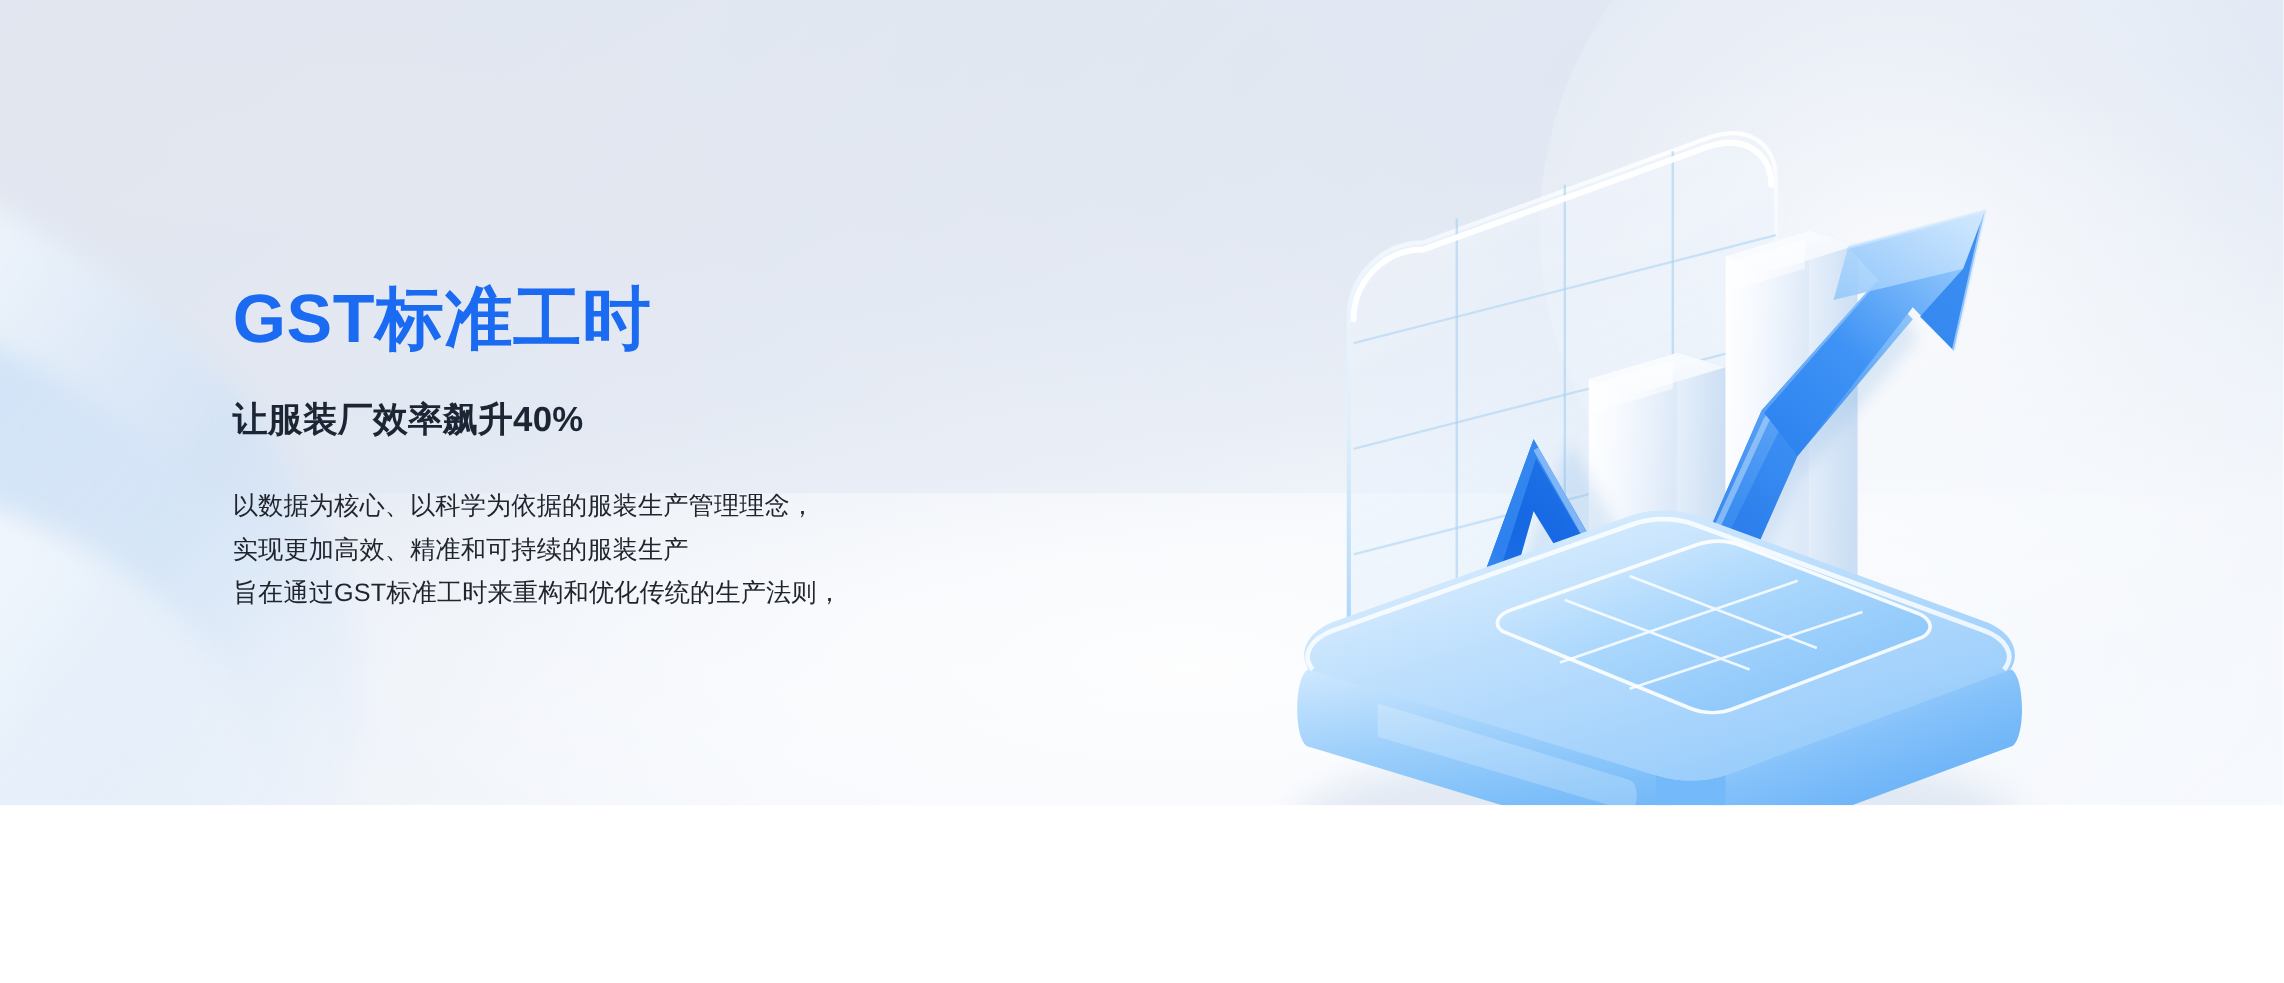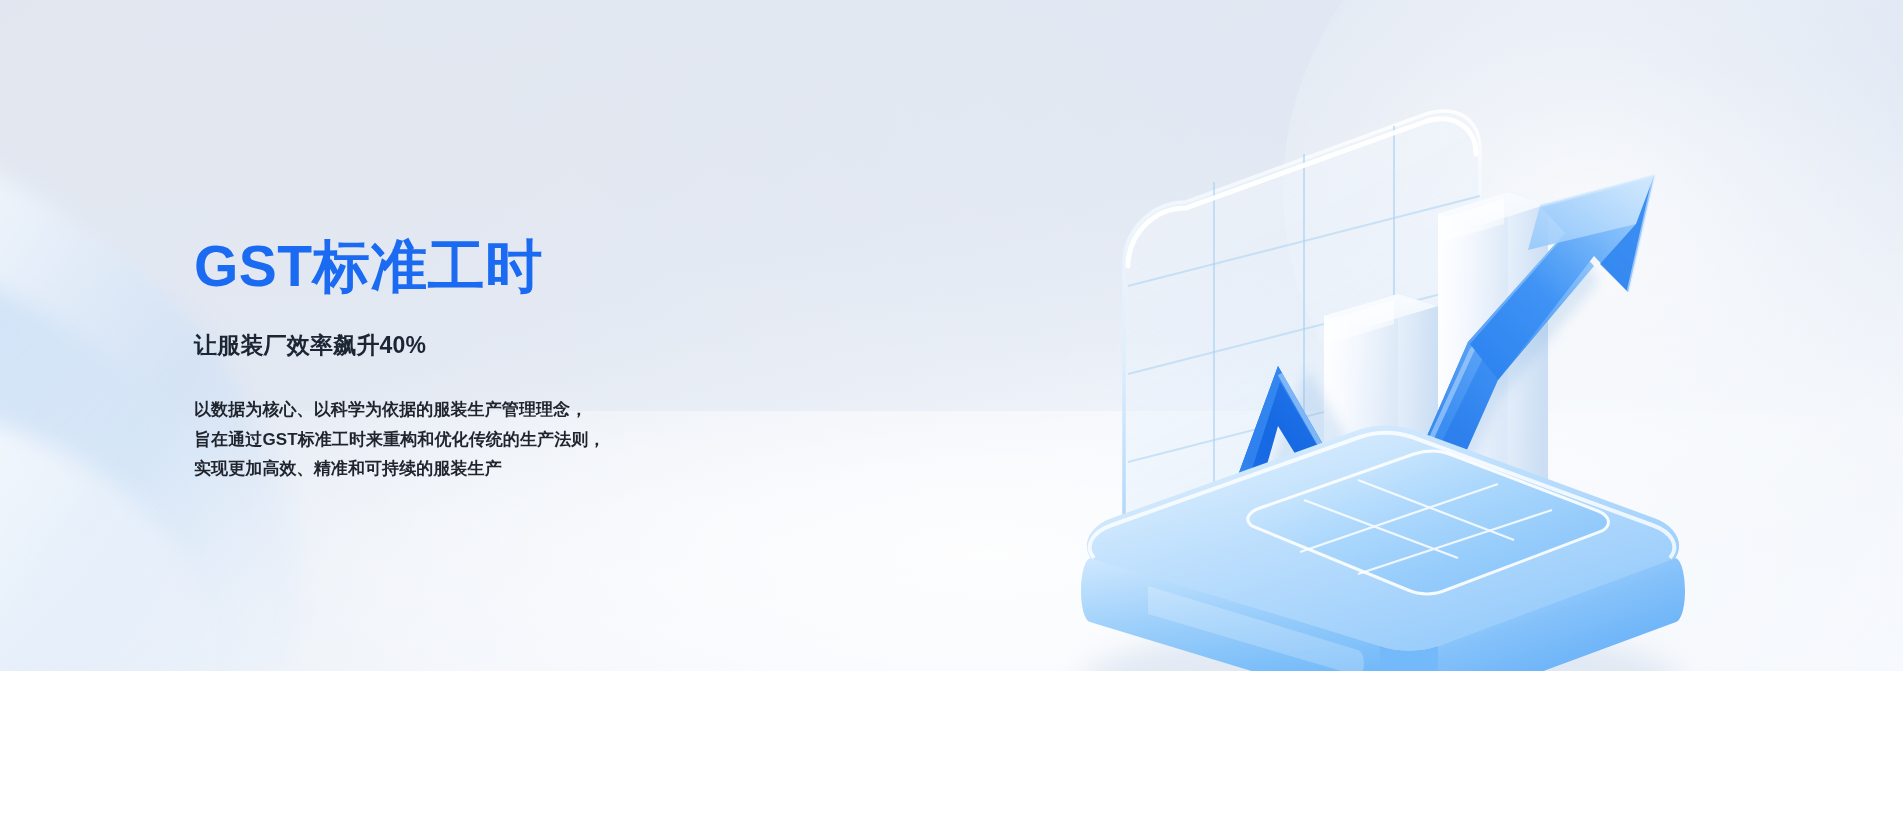--- a/index.html
+++ b/index.html
@@ -61,32 +61,32 @@
     margin: 0;
     font-size: 57px;
     line-height: 1.06;
     font-weight: 700;
     letter-spacing: 0.5px;
     color: #1a6af2;
     white-space: nowrap;
   }
   .subtitle {
     margin: 32px 0 0 0;
-    font-size: 23px;
+    font-size: 29px;
     line-height: 1.52;
     font-weight: 700;
     color: #1b2533;
     letter-spacing: 0.2px;
   }
   .subtitle div { white-space: nowrap; }
   .body-copy {
     margin: 32px 0 0 0;
-    font-size: 17px;
+    font-size: 21px;
     line-height: 1.72;
-    font-weight: 700;
+    font-weight: 400;
     color: #1f242d;
     letter-spacing: 0.1px;
   }
   .body-copy div { white-space: nowrap; }
 
   
   .illustration {
     position: absolute;
     left: 1028px;
     top: 74px;
@@ -132,22 +132,22 @@
   <div class="copy">
 
     <h1 class="title">GST标准工时</h1>
 
     <div class="subtitle">
       <div>让服装厂效率飙升40%</div>
     </div>
 
     <div class="body-copy">
       <div>以数据为核心、以科学为依据的服装生产管理理念，</div>
+      <div>实现更加高效、精准和可持续的服装生产</div>
       <div>旨在通过GST标准工时来重构和优化传统的生产法则，</div>
-      <div>实现更加高效、精准和可持续的服装生产</div>
     </div>
 
   </div>
 
   <div class="illustration">
     <svg viewBox="0 0 680 680">
       <defs>
 
         <linearGradient id="glassFill" x1="0" y1="0" x2="0.4" y2="1">
           <stop offset="0%" stop-color="#ffffff" stop-opacity="0.55"></stop>

